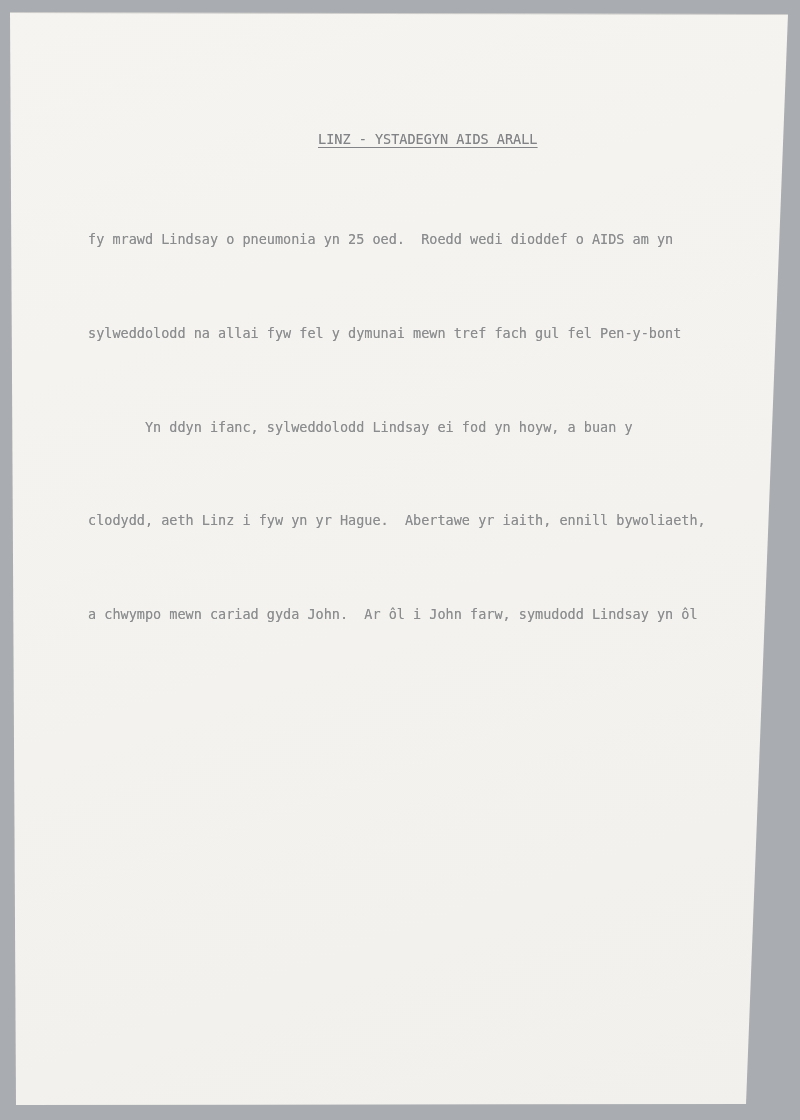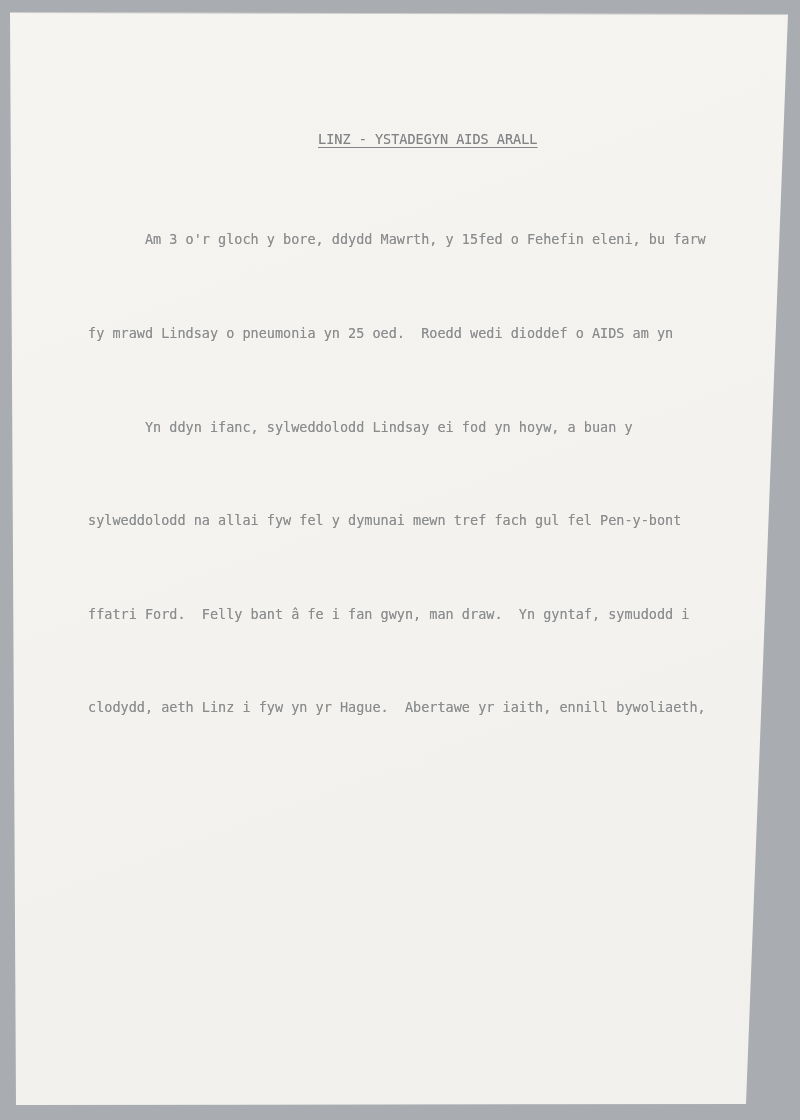--- a/index.html
+++ b/index.html
@@ -67,26 +67,25 @@
 <body>
 
 <div class="scan-stage">
   <div class="paper-sheet"></div>
   <div class="paper-edge-shadow"></div>
 
   <div class="typewritten-layer">
     <div class="doc-title">LINZ - YSTADEGYN AIDS ARALL</div>
 
     <div class="doc-body">
-      <div class="text-line">       Am 3 o'r gloch y bore, ddydd Mawrth, y 15fed o Fehefin eleni, bu farw</div>
       <div class="text-line">fy mrawd Lindsay o pneumonia yn 25 oed.  Roedd wedi dioddef o AIDS am yn</div>
+      <div class="text-line">sylweddolodd na allai fyw fel y dymunai mewn tref fach gul fel Pen-y-bont</div>
       <div class="text-line">       Yn ddyn ifanc, sylweddolodd Lindsay ei fod yn hoyw, a buan y</div>
-      <div class="text-line">sylweddolodd na allai fyw fel y dymunai mewn tref fach gul fel Pen-y-bont</div>
-      <div class="text-line">ffatri Ford.  Felly bant â fe i fan gwyn, man draw.  Yn gyntaf, symudodd i</div>
       <div class="text-line">clodydd, aeth Linz i fyw yn yr Hague.  Abertawe yr iaith, ennill bywoliaeth,</div>
+      <div class="text-line">a chwympo mewn cariad gyda John.  Ar ôl i John farw, symudodd Lindsay yn ôl</div>
       
       
       
       
       
       
       
       
       
       

